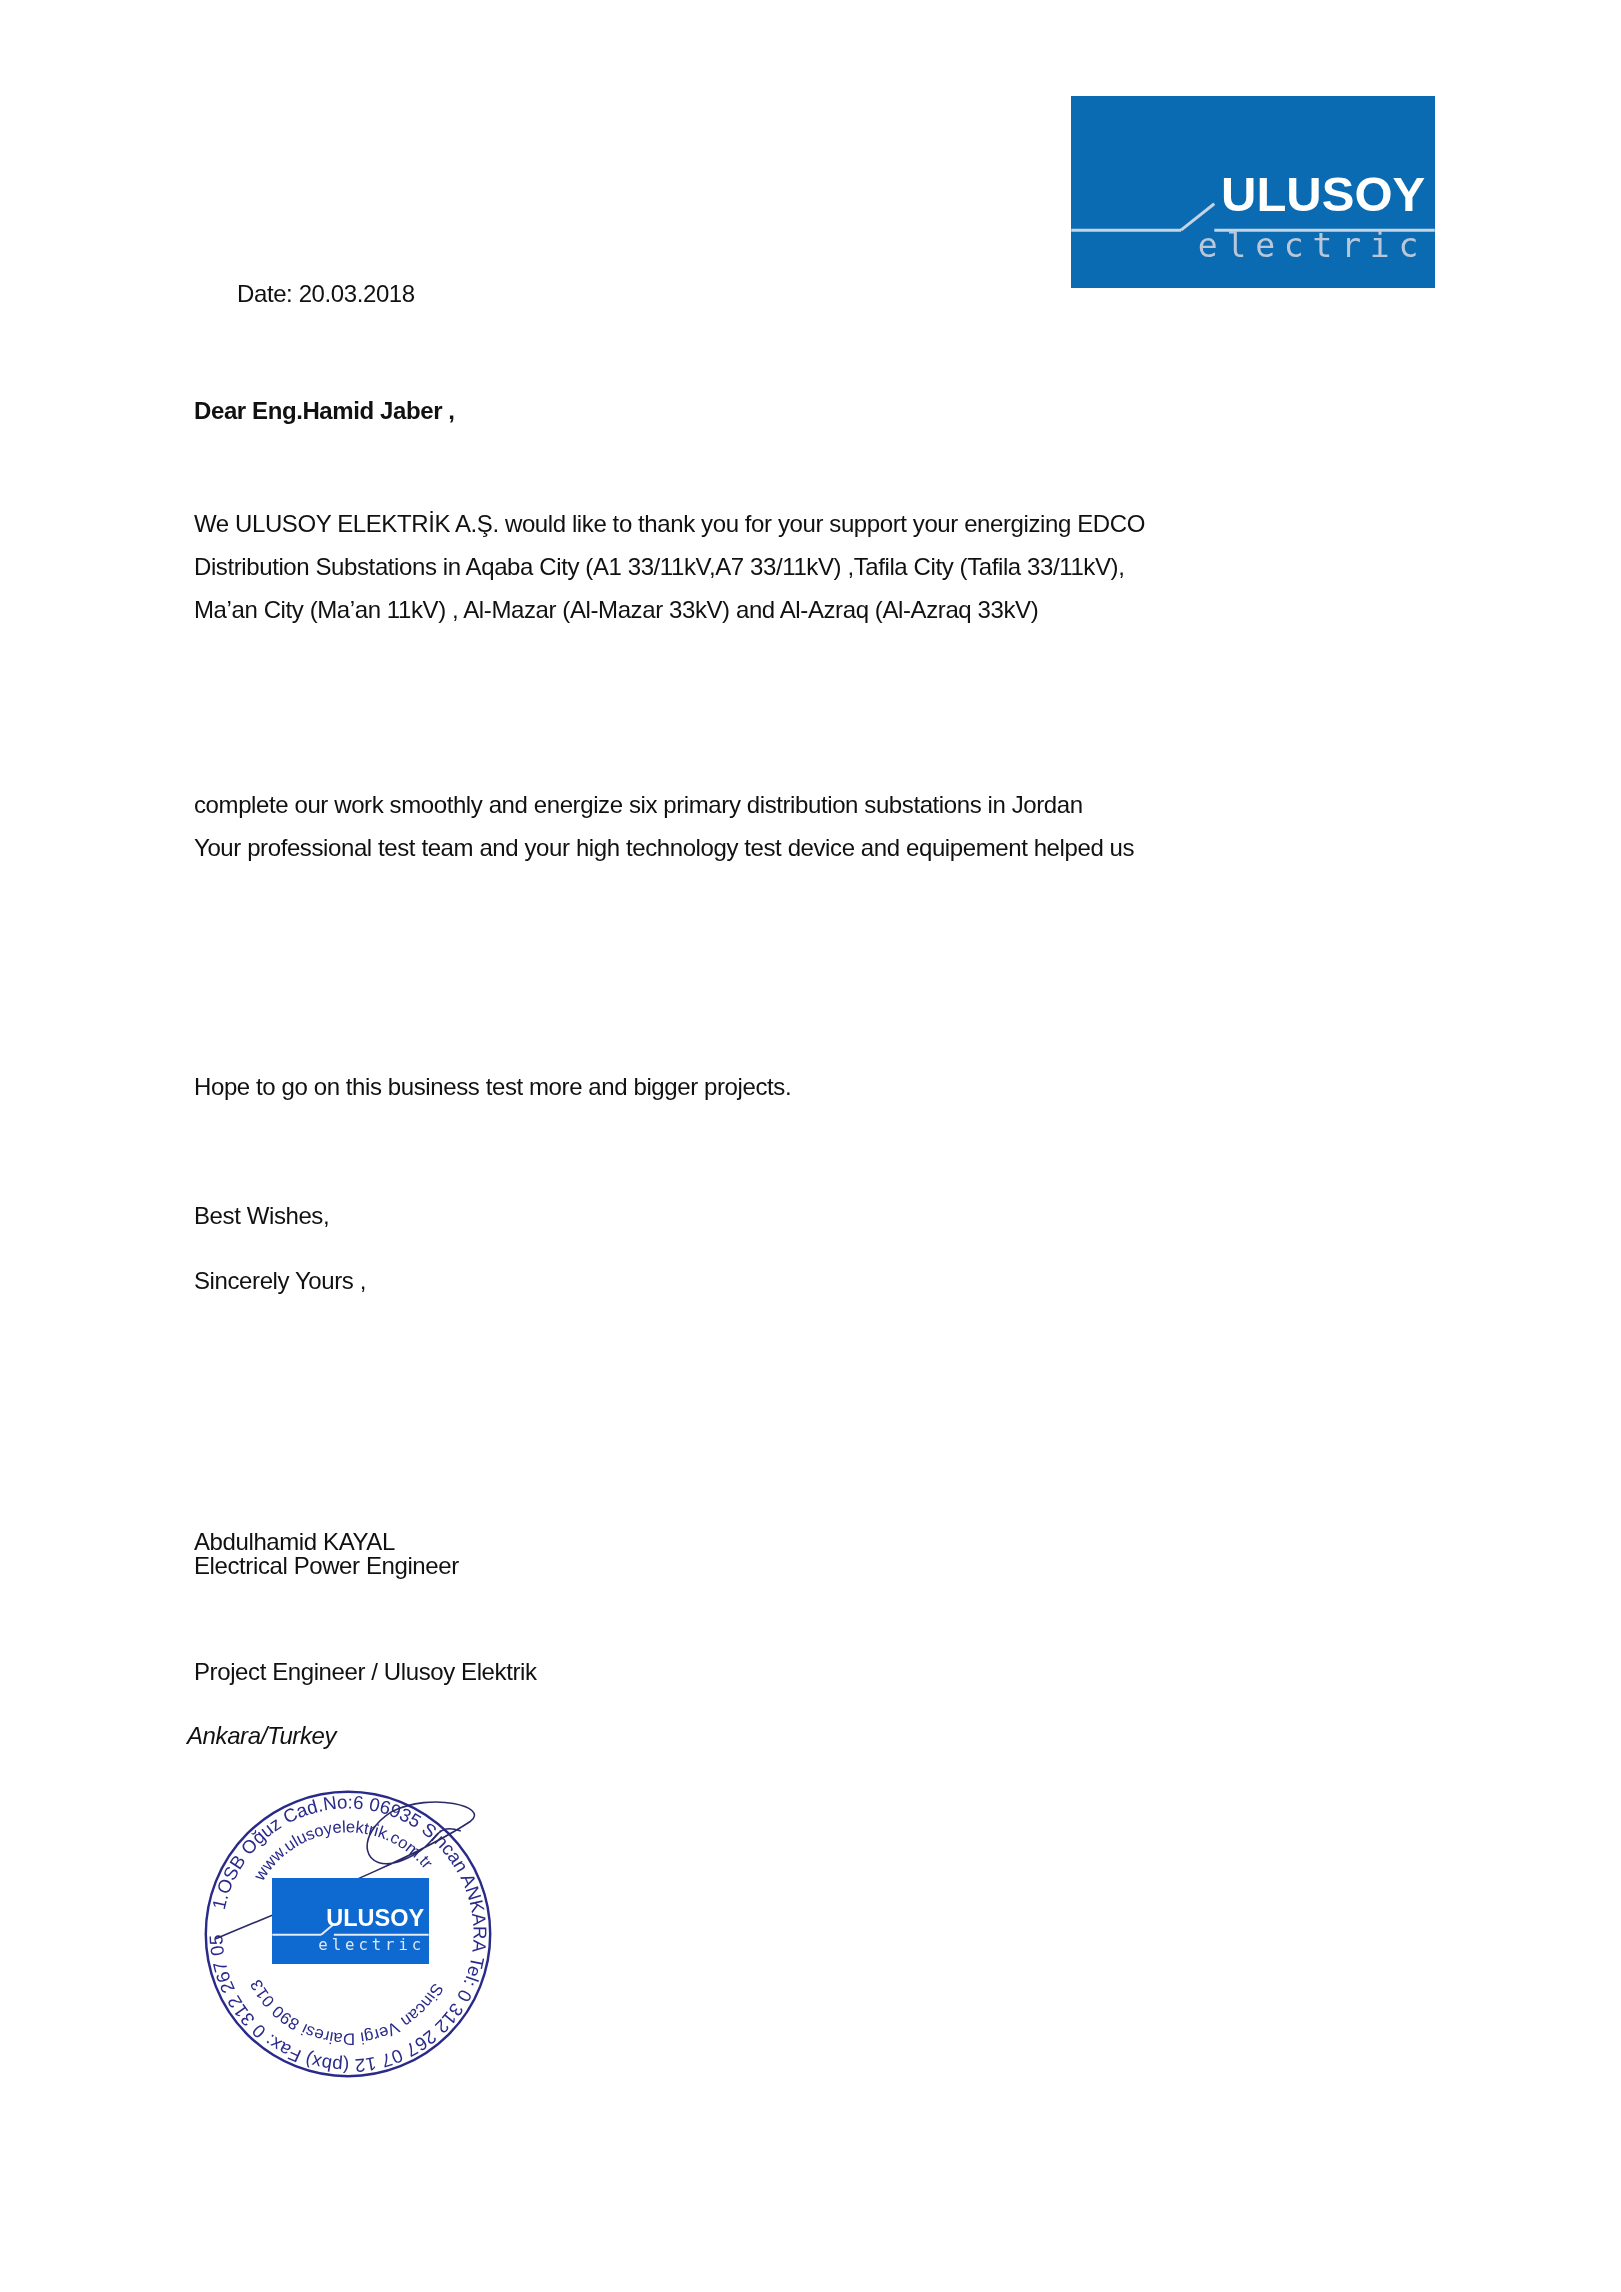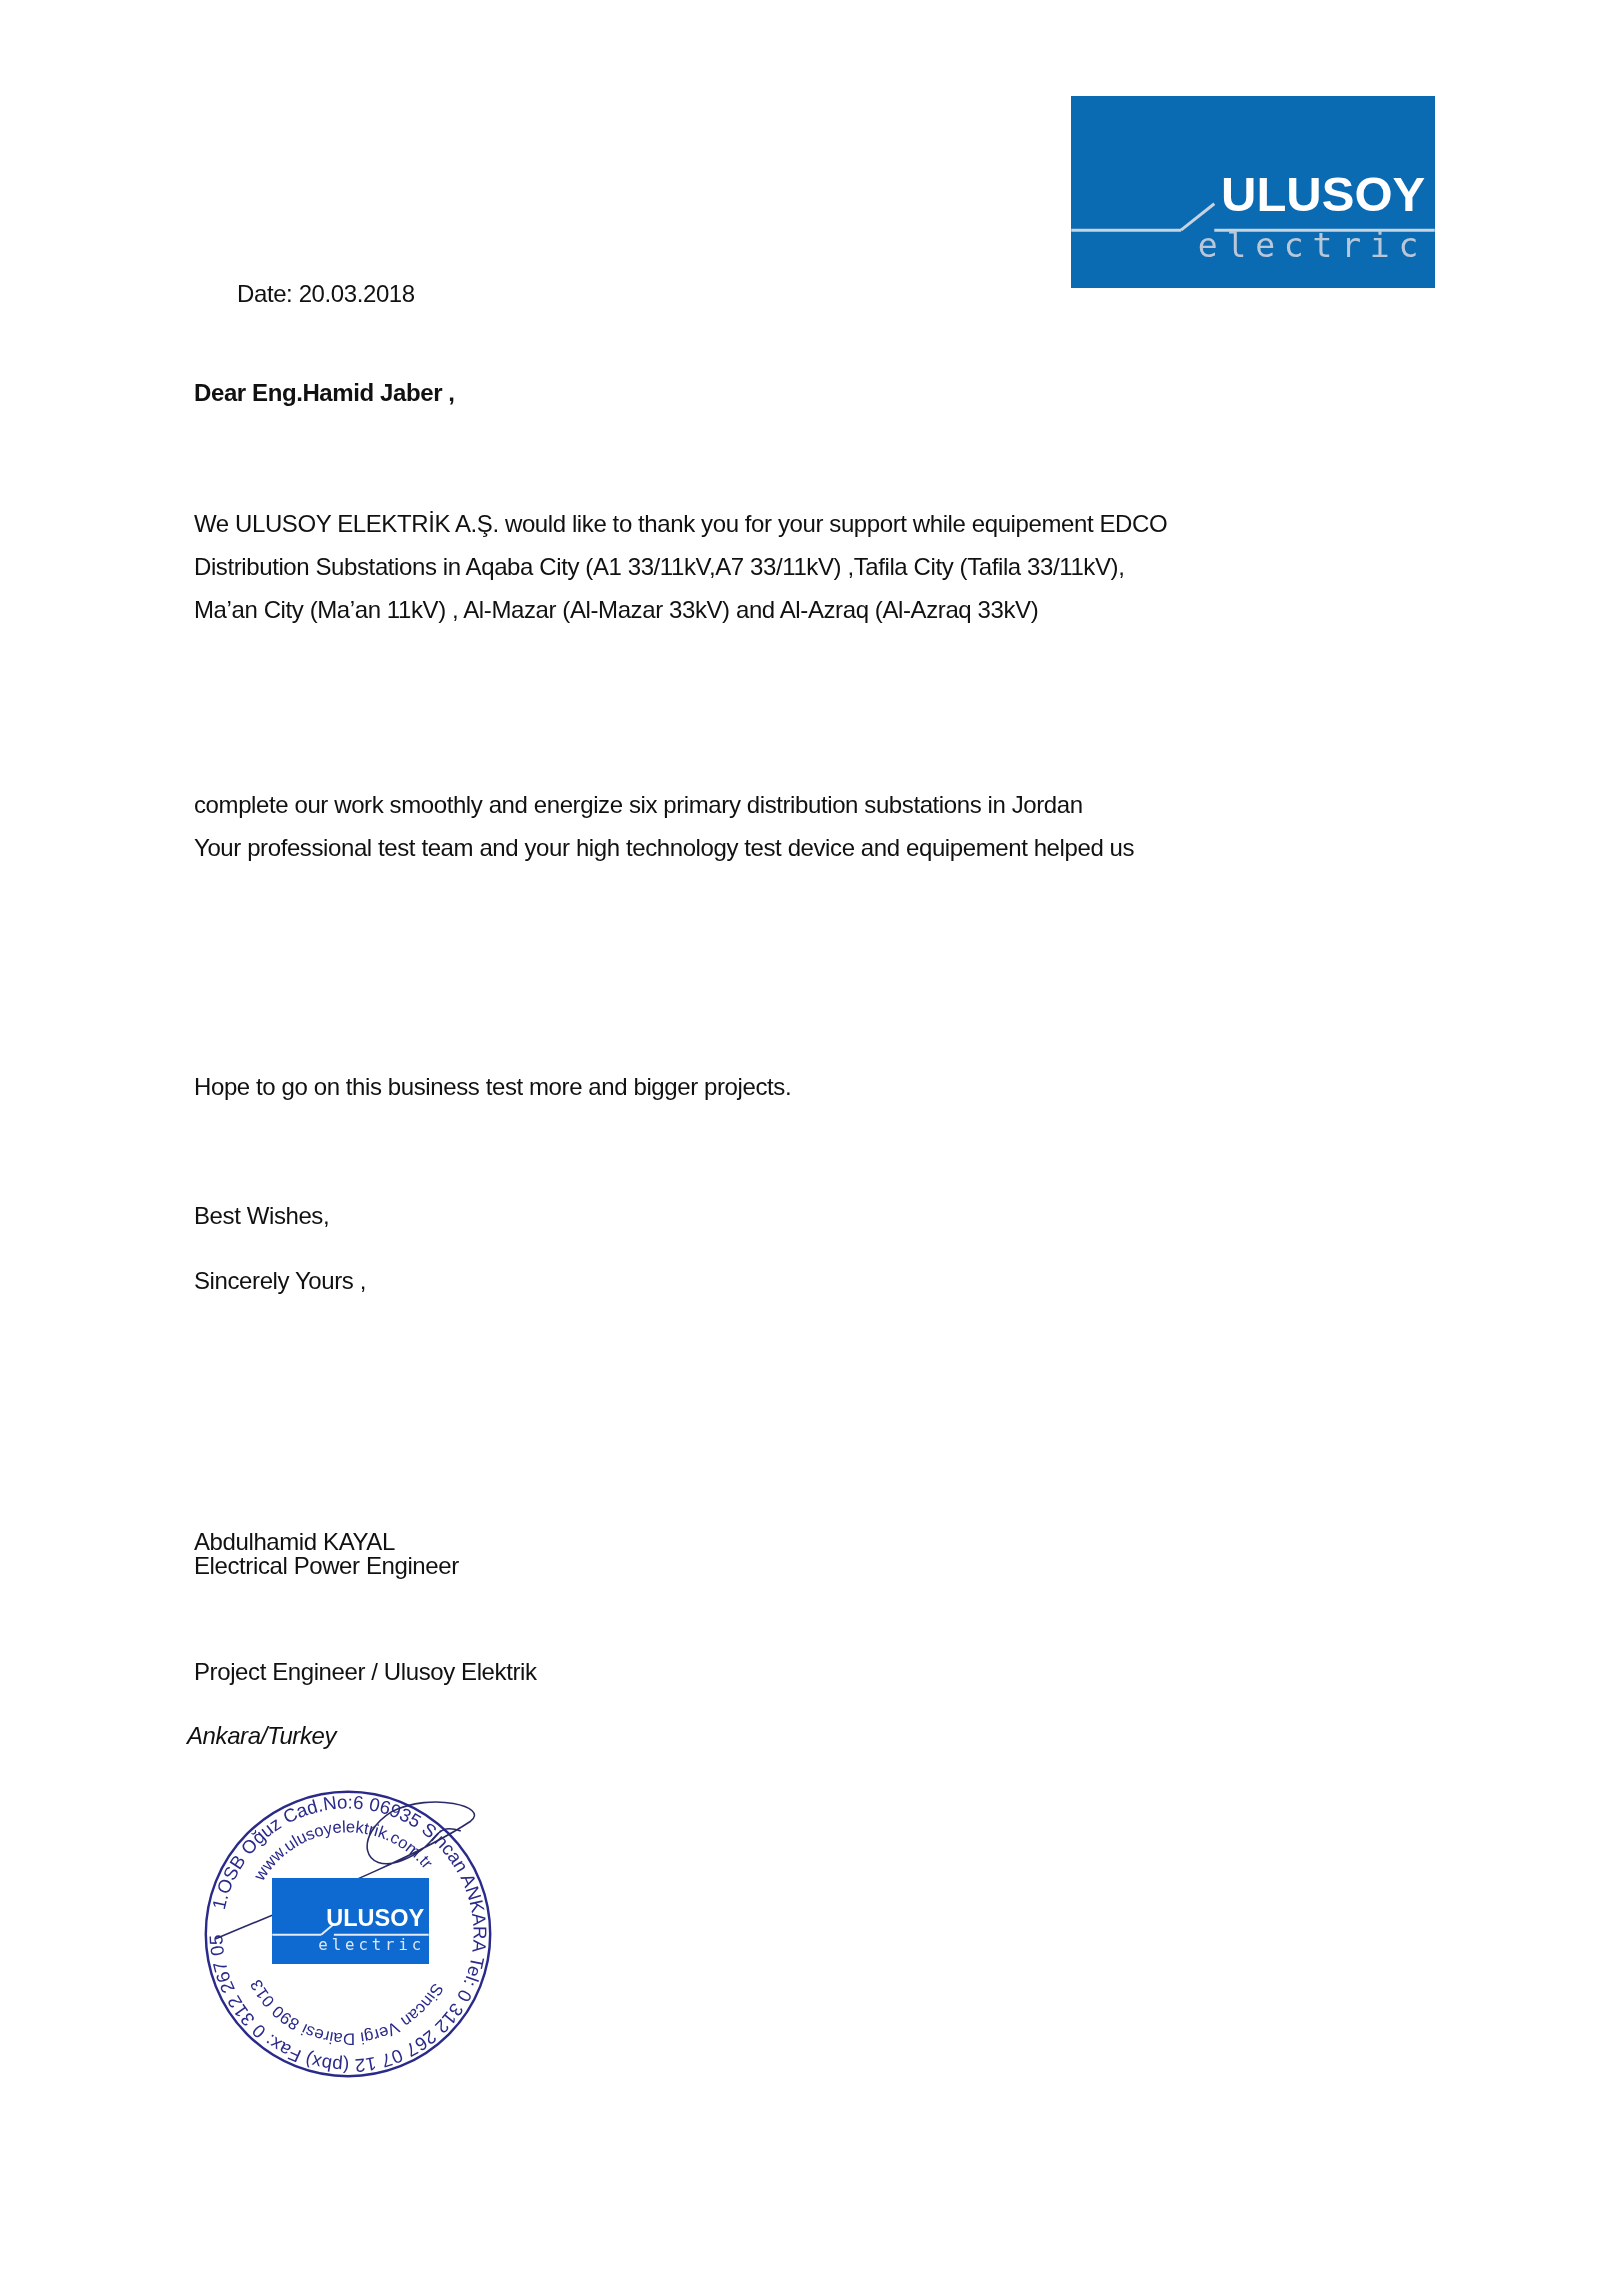--- a/index.html
+++ b/index.html
@@ -66,24 +66,24 @@
     <line x1="0" y1="137" x2="112" y2="137" stroke="#c6d3e2" stroke-width="3"></line>
     <line x1="112" y1="137" x2="146" y2="110" stroke="#c6d3e2" stroke-width="3"></line>
     <line x1="146" y1="137" x2="371" y2="137" stroke="#c6d3e2" stroke-width="3"></line>
   </svg>
   <div class="brand">ULUSOY</div>
   <div class="sub">electric</div>
 </div>
 
 <div class="abs txt" style="left:237px; top:272px;">Date: 20.03.2018</div>
 
-<div class="abs txt bold" style="left:194px; top:371px;">Dear Eng.Hamid Jaber ,</div>
+<div class="abs txt bold" style="left:194px; top:389px;">Dear Eng.Hamid Jaber ,</div>
 
 <div class="abs" style="left:194px; top:502px;">
-  <div class="txt">We ULUSOY ELEKTRİK A.Ş. would like to thank you  for your support while equipement EDCO</div>
+  <div class="txt">We ULUSOY ELEKTRİK A.Ş. would like to thank you  for your support your energizing EDCO</div>
   <div class="txt">Distribution Substations in Aqaba City (A1 33/11kV,A7 33/11kV) ,Tafila City (Tafila 33/11kV),</div>
   <div class="txt">Ma’an City (Ma’an 11kV) , Al-Mazar (Al-Mazar 33kV) and Al-Azraq (Al-Azraq 33kV)</div>
 </div>
 
 <div class="abs" style="left:194px; top:783px;">
   <div class="txt">complete our work smoothly and energize six primary  distribution substations in Jordan</div>
   <div class="txt">Your professional test team and your high technology test device and equipement helped us</div>
 </div>
 
 <div class="abs txt" style="left:194px; top:1065px;">Hope to go on this business test more and bigger projects.</div>

